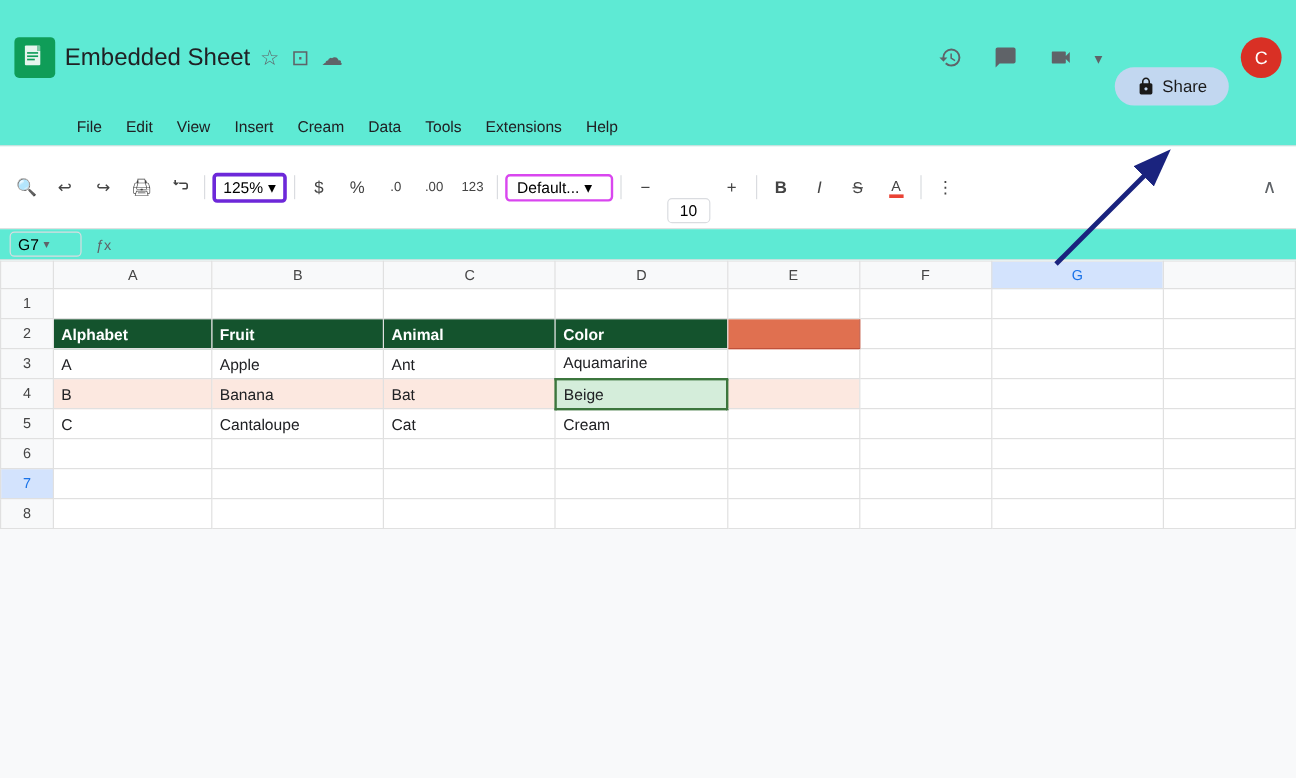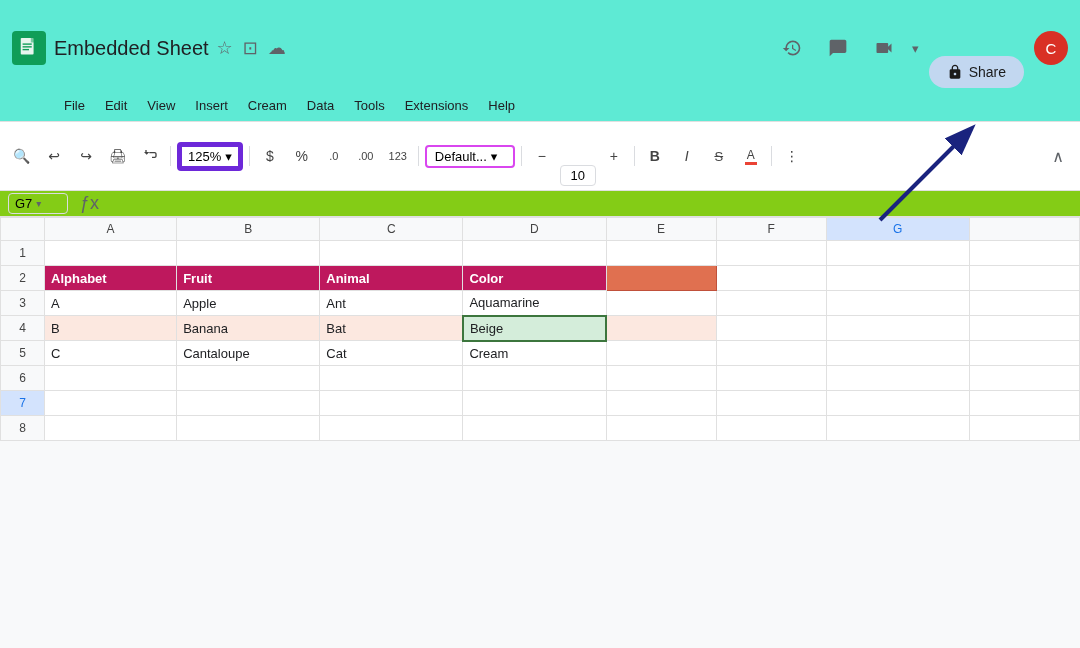--- a/index.html
+++ b/index.html
@@ -156,21 +156,21 @@
     .tb-separator {
       width: 1px;
       height: 20px;
       background: #dadce0;
       margin: 0 2px;
     }
 
     .zoom-select {
       display: flex;
       align-items: center;
-      border: 5px solid #6d28d9;
+      border: 3px solid #6d28d9;
       border-radius: 4px;
       padding: 2px 6px;
       font-size: 13px;
       cursor: pointer;
       gap: 4px;
     }
 
     .font-size-box {
       border: 1px solid #dadce0;
       border-radius: 4px;
@@ -191,42 +191,42 @@
       cursor: pointer;
       gap: 4px;
       min-width: 90px;
     }
 
     .bold { font-weight: bold; }
     .italic { font-style: italic; }
 
     
     .formula-bar {
-      background: #84cc16;
+      background: #5eead4;
       border-bottom: 1px solid #e0e0e0;
       display: flex;
       align-items: center;
       padding: 2px 8px;
       gap: 8px;
     }
 
     .cell-ref {
       display: flex;
       align-items: center;
       border: 1px solid #dadce0;
       border-radius: 4px;
       padding: 2px 6px;
       font-size: 13px;
       min-width: 60px;
       gap: 4px;
     }
 
     .formula-icon {
       color: #5f6368;
-      font-size: 18px;
+      font-size: 12px;
       padding: 0 4px;
     }
 
     .formula-input {
       flex: 1;
       font-size: 13px;
       color: #202124;
     }
 
     
@@ -277,21 +277,21 @@
     td.cell {
       border: 1px solid #e0e0e0;
       padding: 3px 6px;
       font-size: 13px;
       color: #202124;
       height: 25px;
       min-width: 100px;
     }
 
     td.cell.header-row {
-      background: #be185d;
+      background: #14532d;
       color: #fff;
       font-weight: 600;
     }
 
     td.cell.row-b {
       background: #fce8e0;
     }
 
     td.cell.selected-cell {
       border: 2px solid #3c763d;

